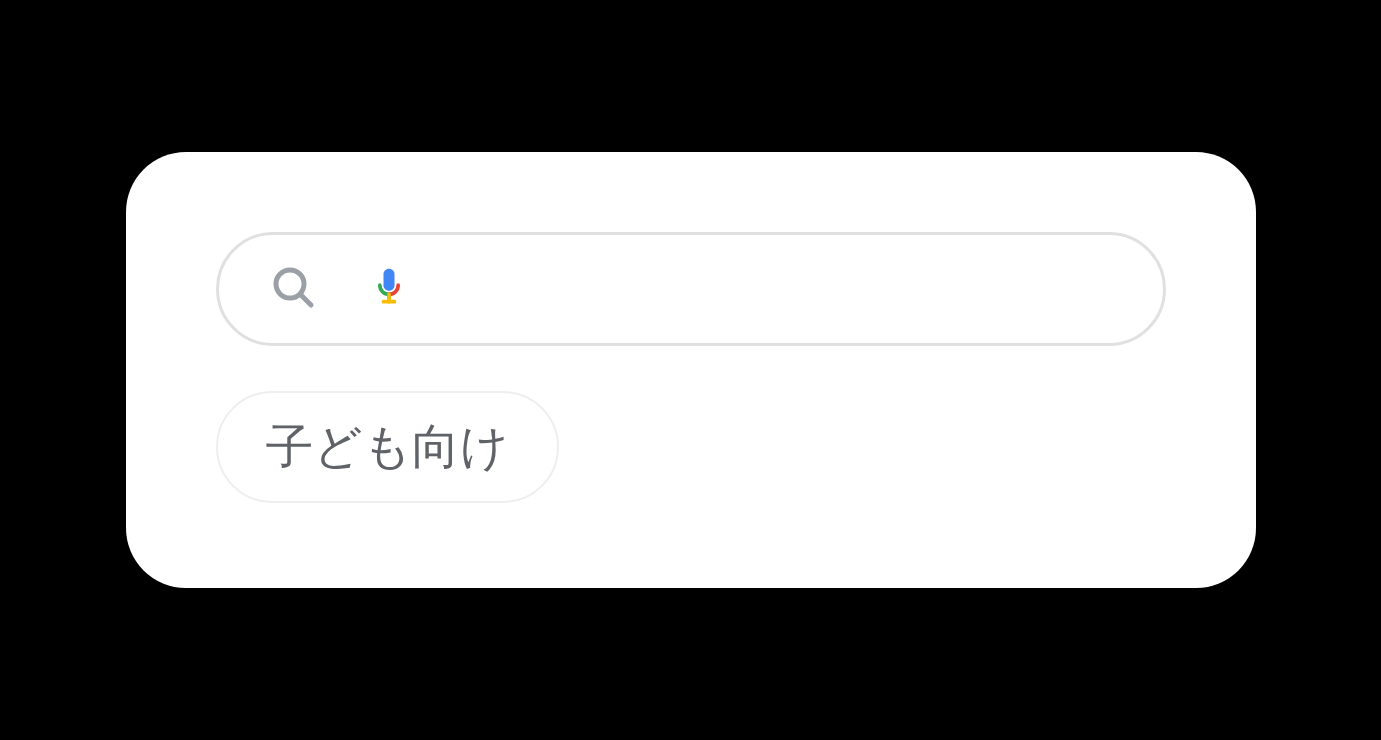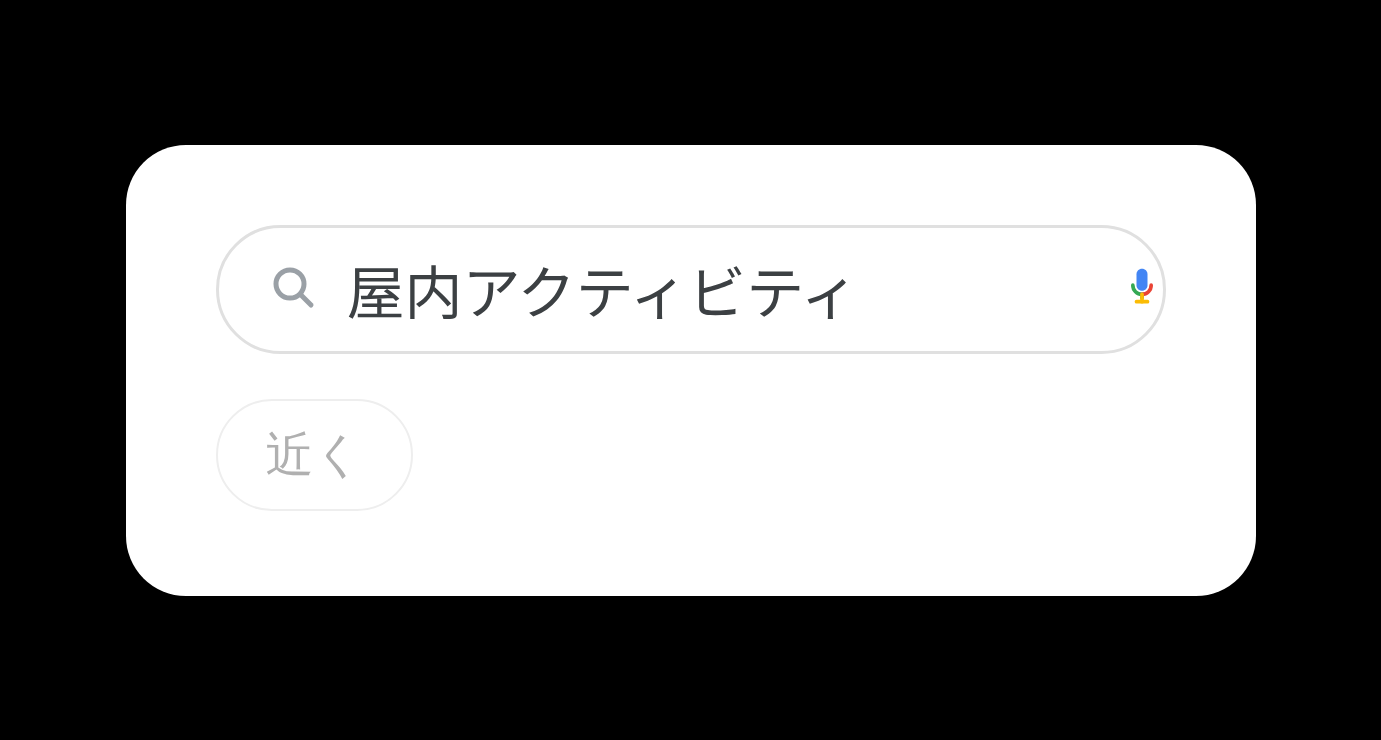--- a/index.html
+++ b/index.html
@@ -81,30 +81,29 @@
 <body>
 
 <div class="card">
   <div class="search-bar">
     <span class="search-icon">
       <svg width="48" height="48" viewBox="0 0 24 24" fill="none">
         <circle cx="10.5" cy="10.5" r="7" stroke="#9aa0a6" stroke-width="2.5"></circle>
         <line x1="16" y1="16" x2="21" y2="21" stroke="#9aa0a6" stroke-width="2.5" stroke-linecap="round"></line>
       </svg>
     </span>
-    <input class="search-input" type="text" value="屋内アクティビティ" style="">
     <span class="mic-icon">
       <svg width="44" height="44" viewBox="0 0 24 24">
         <path d="M12 2 C10.3 2 9 3.3 9 5 L9 11 C9 12.7 10.3 14 12 14 C13.7 14 15 12.7 15 11 L15 5 C15 3.3 13.7 2 12 2 Z" fill="#4285F4"></path>
         <path d="M7 11 C7 13.8 9.2 16 12 16 L12 18" stroke="#34A853" stroke-width="2" fill="none" stroke-linecap="round"></path>
         <path d="M17 11 C17 13.8 14.8 16 12 16" stroke="#EA4335" stroke-width="2" fill="none" stroke-linecap="round"></path>
         <path d="M12 16 L12 20" stroke="#FBBC05" stroke-width="2" stroke-linecap="round"></path>
         <line x1="9" y1="20" x2="15" y2="20" stroke="#FBBC05" stroke-width="2" stroke-linecap="round"></line>
       </svg>
     </span>
   </div>
 
   <div class="chips">
-    <button class="chip faded">
-      <span>近く</span>
+    <button class="chip">
+      <span>子ども向け</span>
     </button>
   </div>
 </div>
 
 </body></html>

